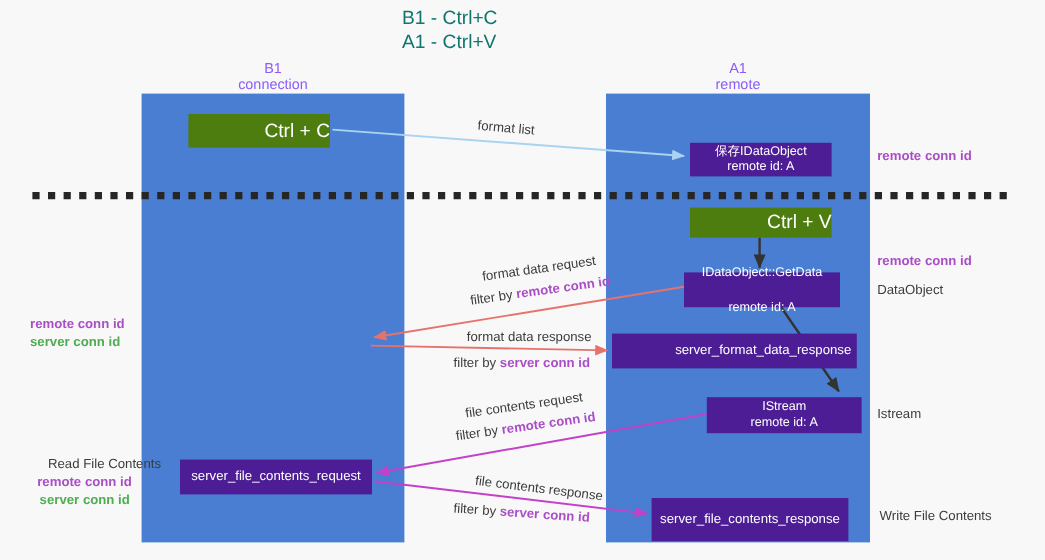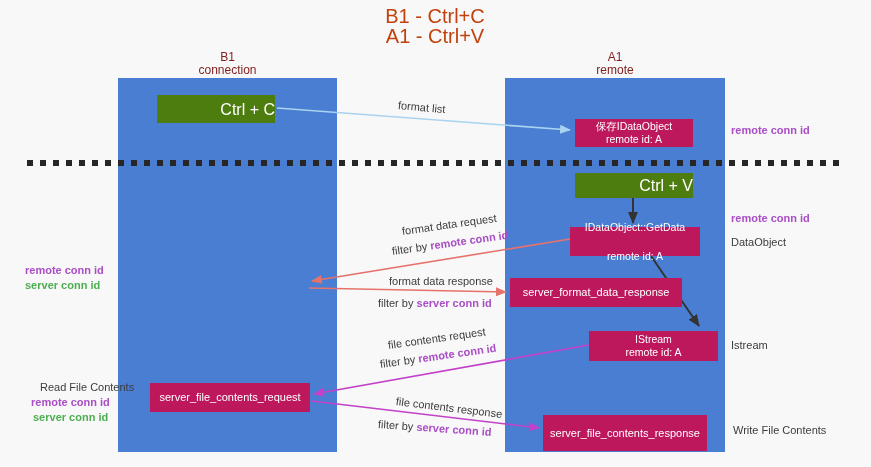--- a/index.html
+++ b/index.html
@@ -4,34 +4,34 @@
 <style>
   html,body{margin:0;padding:0;background:#f8f8f8;}
   #canvas{
     position:relative;width:871px;height:467px;overflow:hidden;
     background:#f8f8f8;
     font-family:"Liberation Sans", sans-serif;
     color:#3c3c3c;
   }
   .abs{position:absolute;}
   .title{
-    left:335px;top:6px;width:200px;text-align:center;
-    font-size:20px;line-height:20px;color:#c2410c;
+    left:335px;top:6px;width:200px;text-align:left;
+    font-size:16px;line-height:20px;color:#0f766e;
   }
   .lane-header{
-    text-align:center;font-size:12px;line-height:13px;color:#7f1d1d;
+    text-align:center;font-size:12px;line-height:13px;color:#8b5cf6;
   }
   .lane{
     background:#4a7ed2;
   }
   .box{
     display:flex;align-items:center;justify-content:center;flex-direction:column;
     color:#fff;font-size:11px;line-height:13px;text-align:center;
   }
-  .box.orange{background:#be185d;}
+  .box.orange{background:#4c1d95;}
   .box.green{background:#4d7c0f;font-size:16px;align-items:flex-end;}
   .box .small{font-size:10.5px;}
   .flabel{
     font-size:11px;color:#3c3c3c;white-space:nowrap;
     transform-origin:left center;
   }
   .tilt-up{transform:rotate(-8deg);}
   .tilt-dn{transform:rotate(7deg);}
   .tilt-dn-sm{transform:rotate(4deg);}
   .tilt-dn-xs{transform:rotate(5deg);}
@@ -100,21 +100,21 @@
   <div class="abs box green" style="left:575px;top:173px;width:118px;height:25px;">
     <div>Ctrl + V</div>
   </div>
 
   <div class="abs box orange" style="left:570px;top:227px;width:130px;height:29px;gap:16px;">
     <div class="small">IDataObject::GetData</div>
     <div class="small">remote id: A</div>
   </div>
 
 
-  <div class="abs box orange" style="left:510px;top:278px;width:172px;height:29px;">
+  <div class="abs box orange" style="left:510px;top:278px;width:156px;height:29px;padding-left:48px;">
     <div>server_format_data_response</div>
   </div>
 
   <div class="abs box orange" style="left:589px;top:331px;width:129px;height:30px;">
     <div class="small">IStream</div>
     <div class="small">remote id: A</div>
   </div>
 
   <div class="abs box orange" style="left:150px;top:383px;width:160px;height:29px;">
     <div>server_file_contents_request</div>

